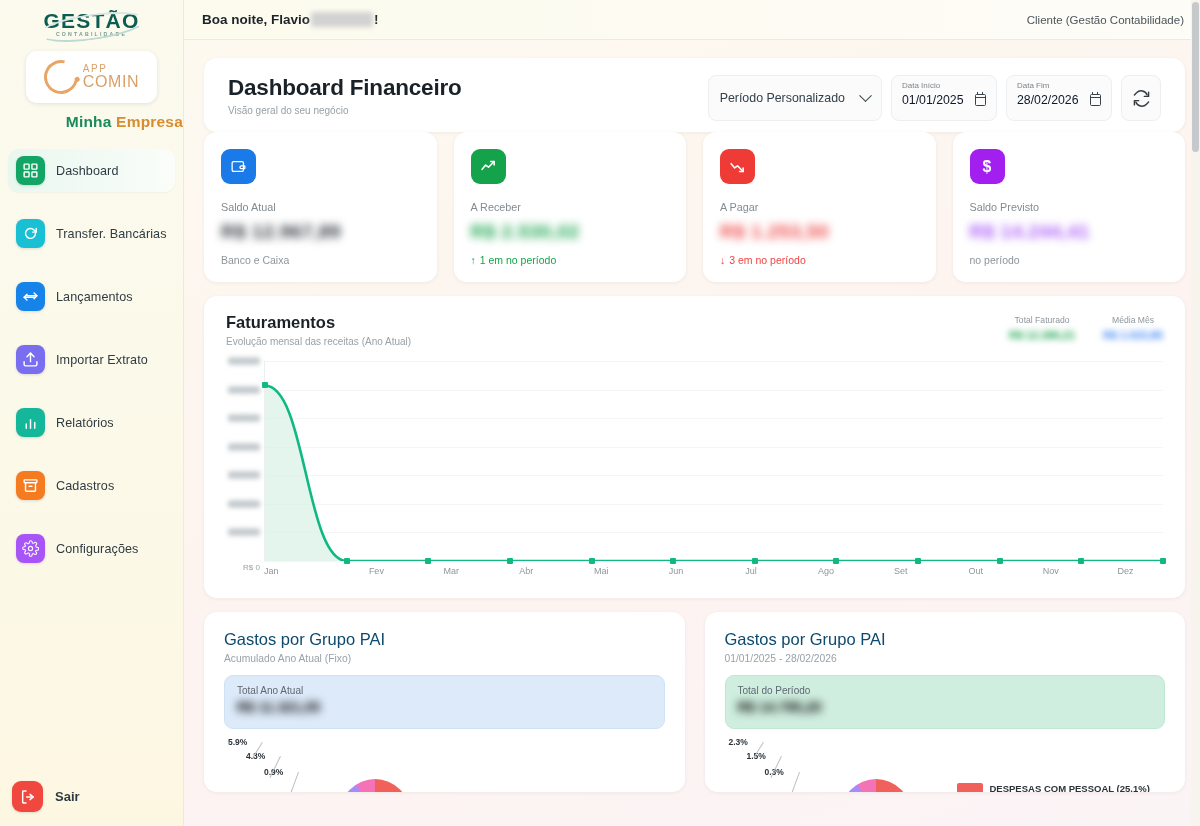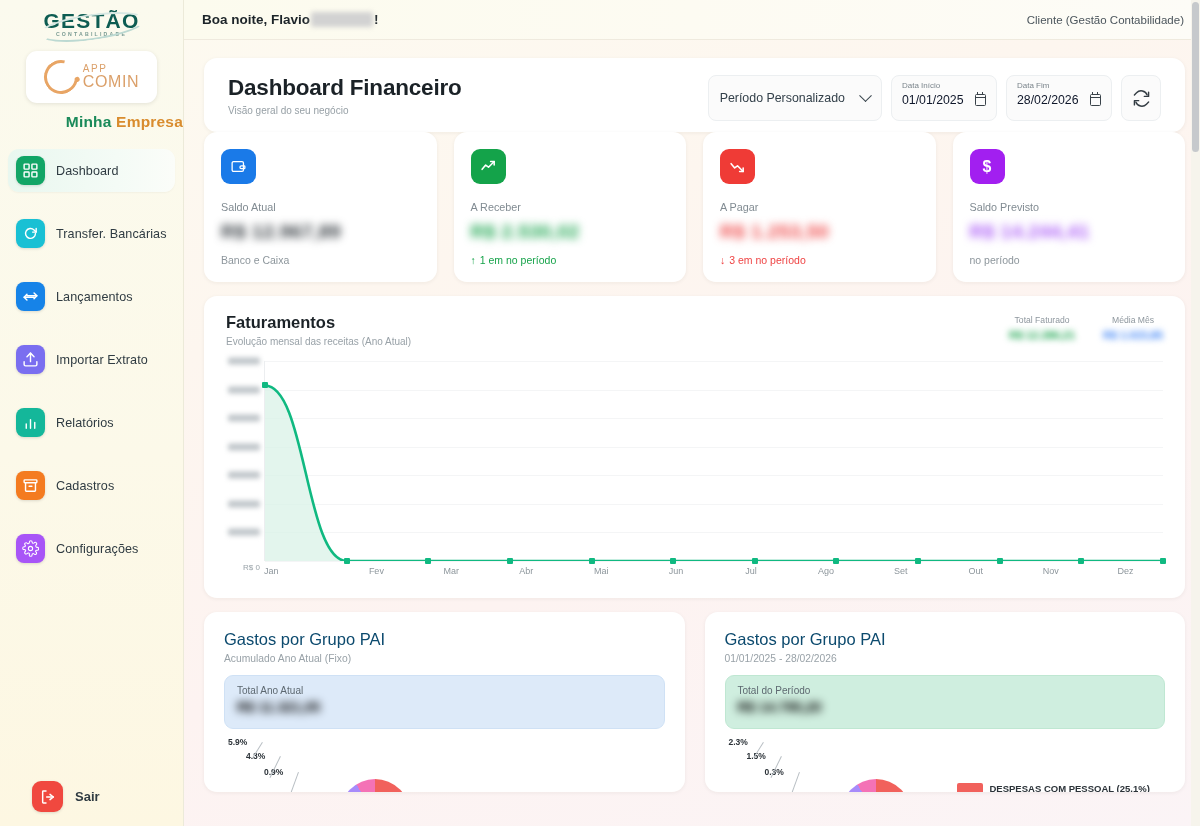--- a/index.html
+++ b/index.html
@@ -75,21 +75,21 @@
 
   .side-bottom { margin-top: auto; padding: 0 0 14px; }
   .help-row { display: flex; justify-content: center; gap: 20px; margin-bottom: 26px; }
   .help-btn { text-align: center; cursor: pointer; }
   .help-ico {
     width: 27px; height: 27px; border-radius: 8px; margin: 0 auto;
     display: flex; align-items: center; justify-content: center; color: #fff;
     box-shadow: 0 1px 3px rgba(0,0,0,.13);
   }
   .help-txt { font-size: 8px; color: #7f8a90; margin-top: 4px; }
-  .logout-row { display: flex; align-items: center; gap: 12px; padding-left: 32px; cursor: pointer; }
+  .logout-row { display: flex; align-items: center; gap: 12px; padding-left: 12px; cursor: pointer; }
   .logout-ico {
     width: 31px; height: 31px; border-radius: 9px; background: #f0483f;
     display: flex; align-items: center; justify-content: center; color: #fff;
     box-shadow: 0 1px 3px rgba(0,0,0,.13);
   }
   .logout-txt { font-size: 13px; font-weight: bold; color: #2f3b42; }
 
   
   .main { flex: 1; height: 826px; position: relative; overflow: hidden;
           background: linear-gradient(160deg, #fdfaf0 0%, #fdf6ef 30%, #fdf3f1 60%, #fbf4f6 100%); }

